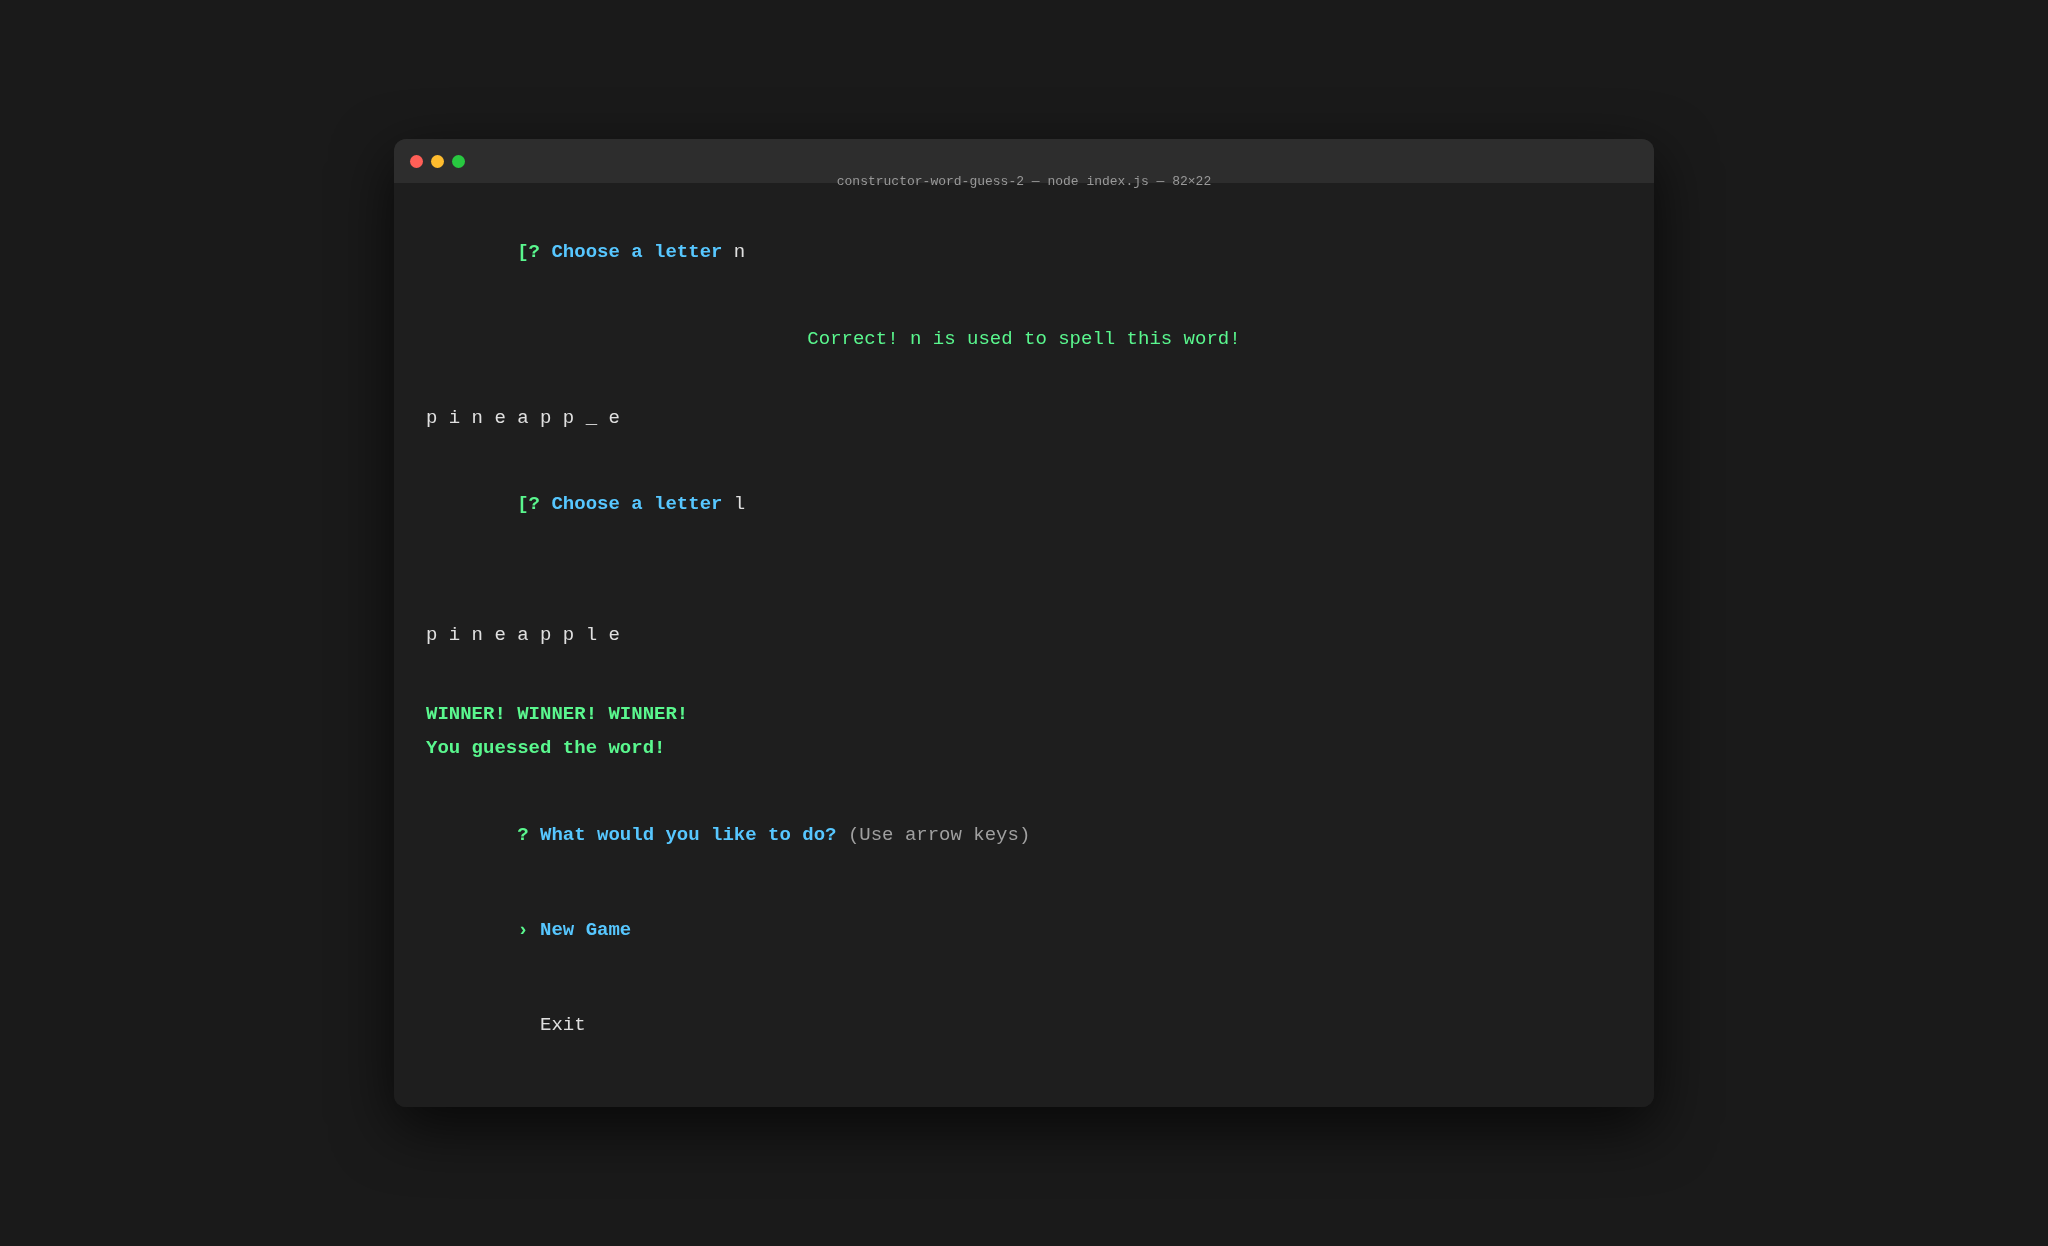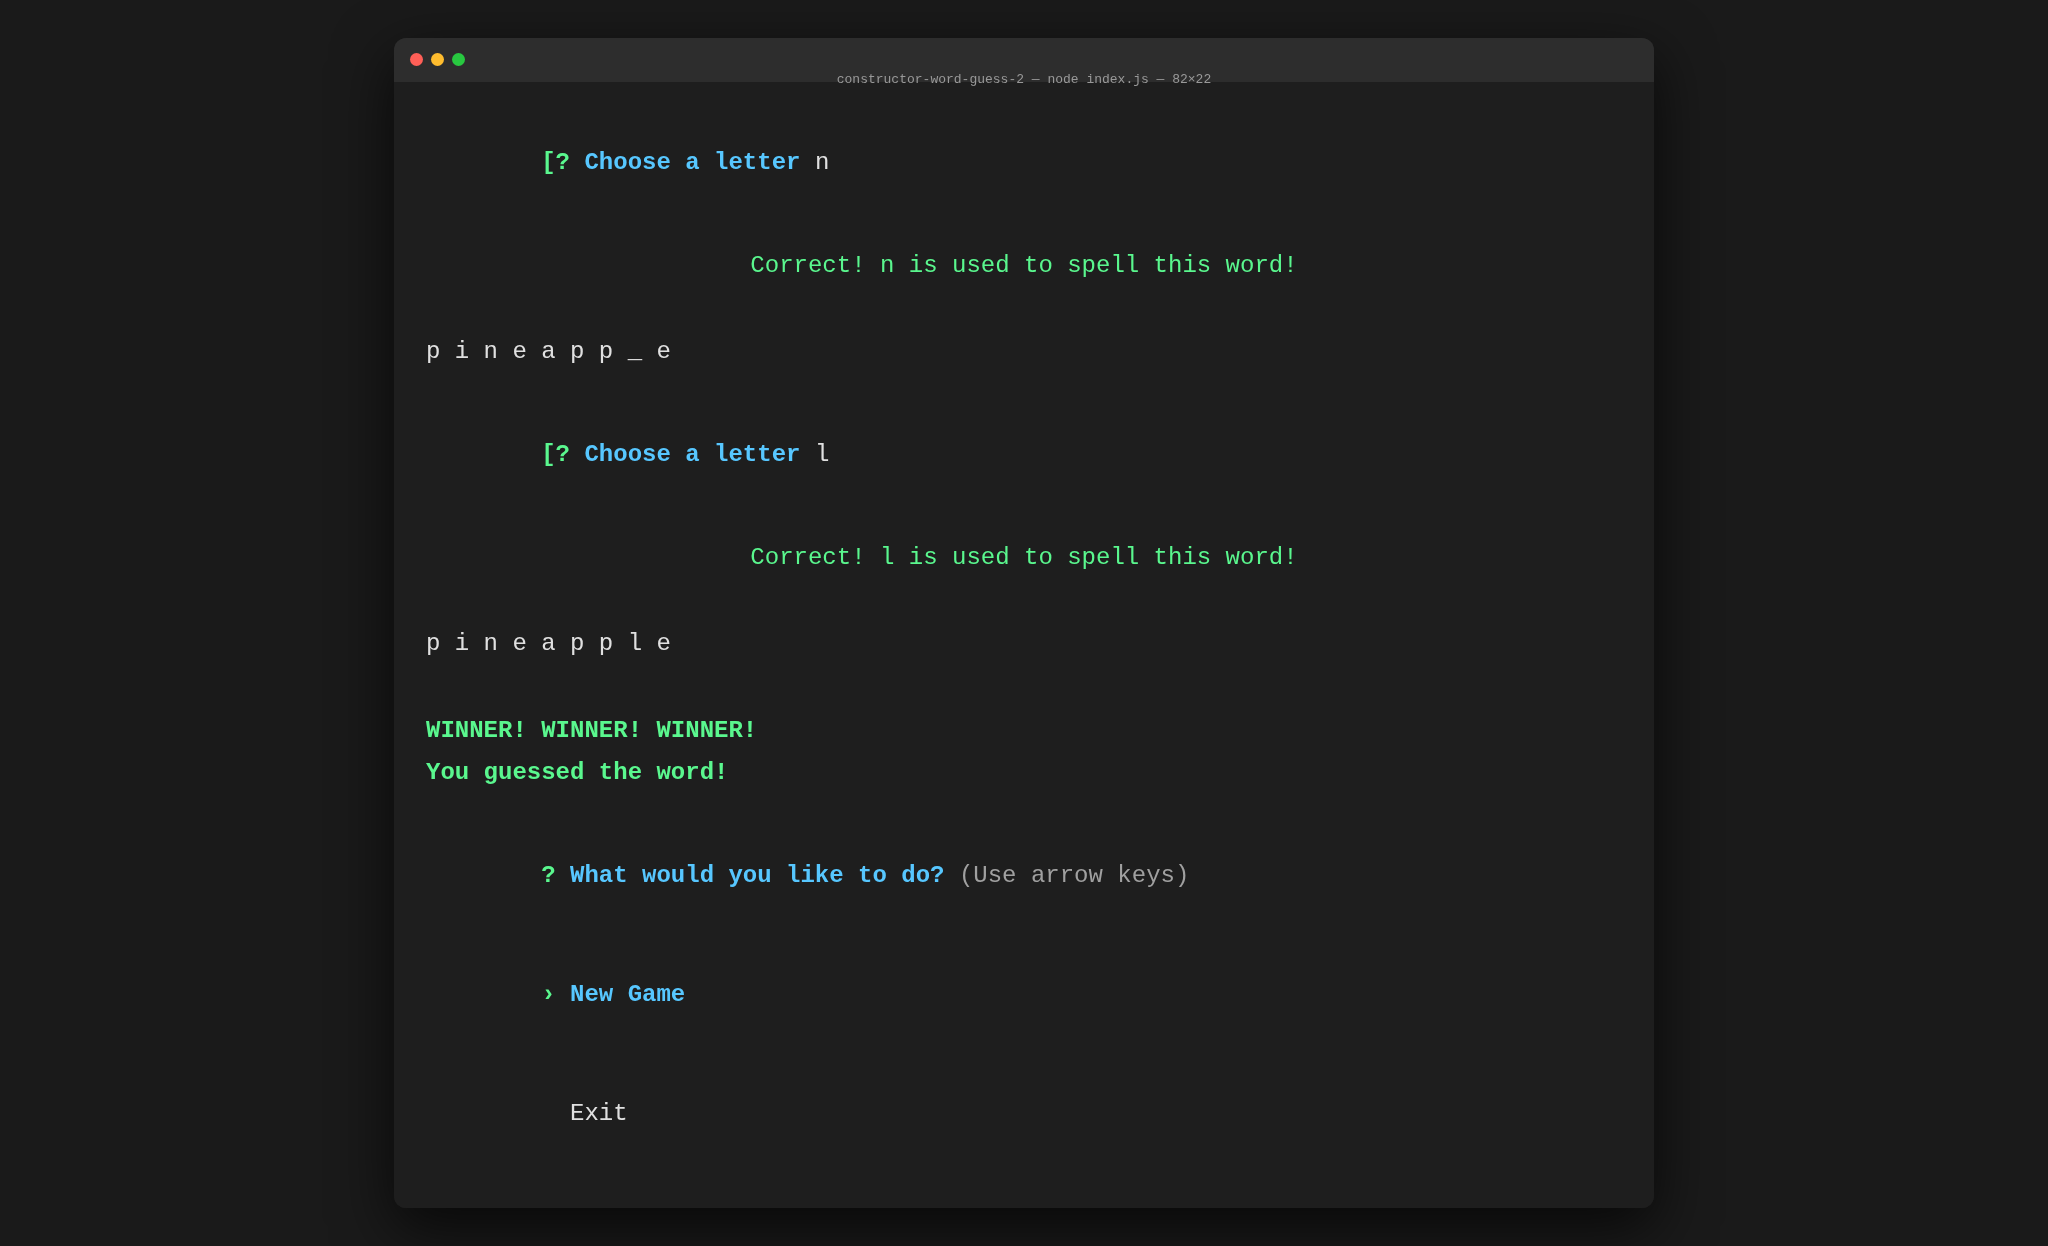--- a/index.html
+++ b/index.html
@@ -66,21 +66,21 @@
       padding: 24px 32px 32px 32px;
       min-height: 780px;
       font-size: 18px;
       line-height: 1.6;
     }
 
     .line {
       margin-bottom: 4px;
       white-space: pre;
       font-family: 'Courier New', Courier, monospace;
-      font-size: 24px;
+      font-size: 19px;
     }
 
     .empty-line {
       height: 22px;
     }
 
     .color-white { color: #e0e0e0; }
     .color-green { color: #5af78e; text-align: center; }
     .color-gray  { color: #a0a0a0; }
 
@@ -152,21 +152,20 @@
       <div class="line color-white">p i n e a p p _ e</div>
 
       <div class="empty-line"></div>
 
       <div class="line">
         <span class="prompt-question">[? </span><span class="prompt-label">Choose a letter</span><span class="prompt-answer"> l</span>
       </div>
 
       <div class="empty-line"></div>
 
-      <div class="line color-green">Correct! l is used to spell this word!</div>
 
       <div class="empty-line"></div>
       <div class="empty-line"></div>
 
       <div class="line color-white">p i n e a p p l e</div>
 
       <div class="empty-line"></div>
       <div class="empty-line"></div>
 
       <div class="line winner-text">WINNER! WINNER! WINNER!</div>

